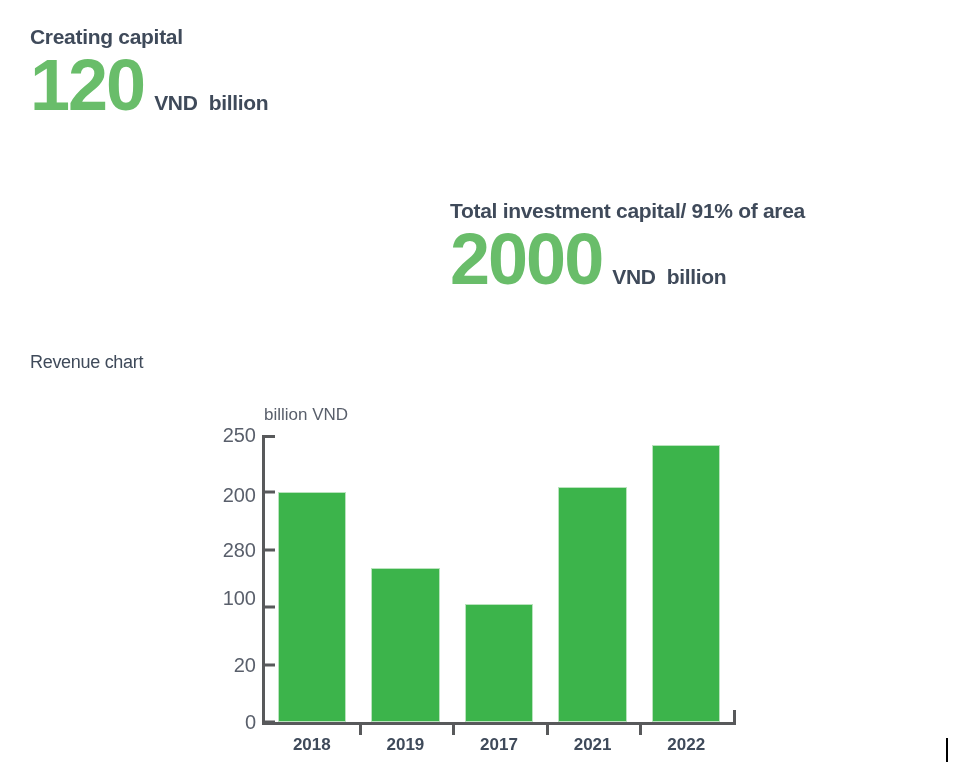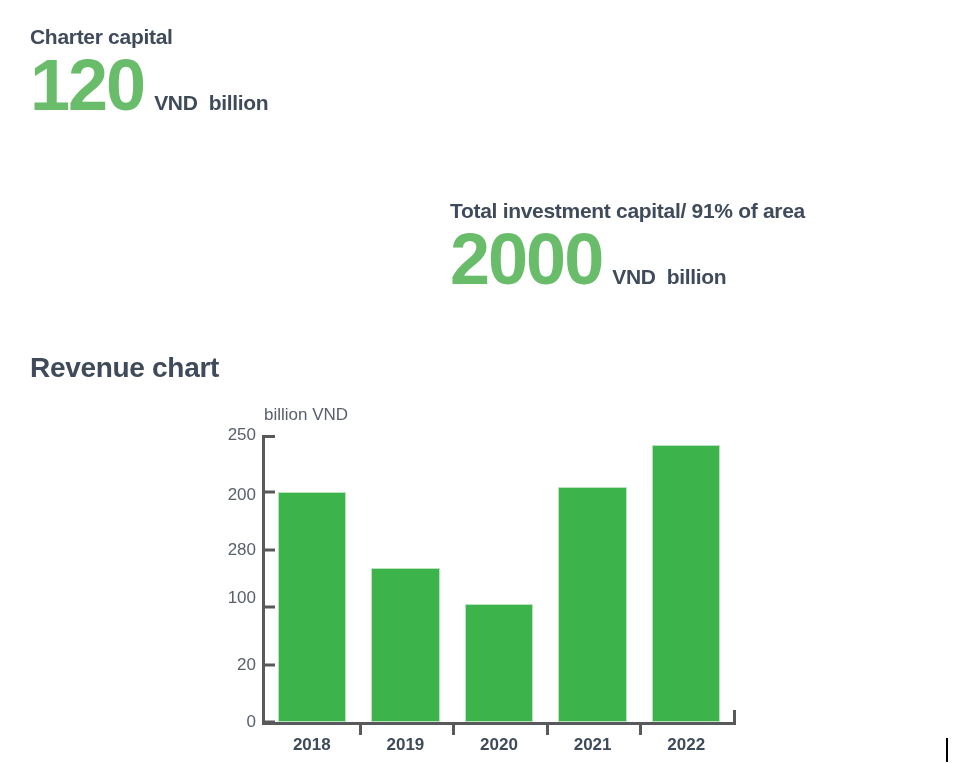--- a/index.html
+++ b/index.html
@@ -59,22 +59,22 @@
   #stat-charter-capital { left: 30px; top: 26px; }
   #stat-shareholders    { left: 455px; top: 56px; }
   #stat-jobs            { left: 30px; top: 200px; }
   #stat-investment      { left: 450px; top: 200px; }
 
   
   #chart-section-title {
     position: absolute;
     left: 30px;
     top: 352px;
-    font-size: 28px;
-    font-weight: bold;
+    font-size: 18px;
+    font-weight: normal;
     color: #3f4a5a;
     letter-spacing: -0.3px;
   }
 
   #revenue-chart {
     position: absolute;
     left: 216px;
     top: 405px;
     width: 520px;
     height: 350px;
@@ -101,21 +101,21 @@
     position: absolute;
     left: 0;
     top: 0;
     width: 40px;
     height: 290px;
   }
   .y-tick-label {
     position: absolute;
     right: 0;
     transform: translateY(-50%);
-    font-size: 17px;
+    font-size: 20px;
     color: #595f6b;
     text-align: right;
     white-space: nowrap;
   }
   .axis-line-v {
     position: absolute;
     left: 46px;
     top: 0px;
     width: 3px;
     height: 290px;
@@ -212,21 +212,21 @@
     height: 24px;
     background: #000000;
   }
 </style>
 </head>
 <body>
 
 <div class="page">
 
   <div class="stat" id="stat-charter-capital">
-    <div class="stat-label">Charter capital</div>
+    <div class="stat-label">Creating capital</div>
     <div class="stat-value-row">
       <span class="stat-number">120</span>
       <span class="stat-unit">VND  billion</span>
     </div>
   </div>
 
   <div class="stat" id="stat-shareholders">
     <div class="stat-value-row">
     </div>
   </div>
@@ -286,21 +286,21 @@
       <div class="axis-cap-right"></div>
       <div id="x-tick-marks">
           <div class="x-tick-mark" style="left: 142.6px;"></div>
           <div class="x-tick-mark" style="left: 236.2px;"></div>
           <div class="x-tick-mark" style="left: 329.8px;"></div>
           <div class="x-tick-mark" style="left: 423.4px;"></div>
         </div>
       <div class="x-axis-labels" id="x-axis-labels">
           <div class="x-tick-label" style="left: 46.8px;">2018</div>
           <div class="x-tick-label" style="left: 140.4px;">2019</div>
-          <div class="x-tick-label" style="left: 234px;">2020</div>
+          <div class="x-tick-label" style="left: 234px;">2017</div>
           <div class="x-tick-label" style="left: 327.6px;">2021</div>
           <div class="x-tick-label" style="left: 421.2px;">2022</div>
         </div>
     </div>
   </div>
 
   <div id="text-caret"></div>
 </div>
 
 </body></html>

